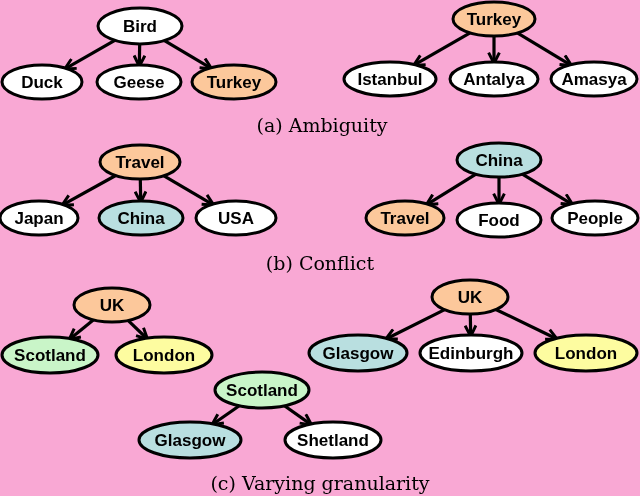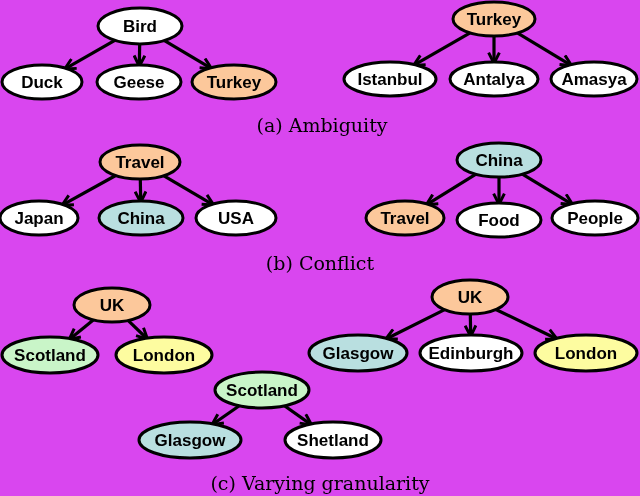--- a/index.html
+++ b/index.html
@@ -1,16 +1,16 @@
 <!DOCTYPE html>
 <html><head>
 <meta charset="utf-8">
 <style>
   html, body { margin:0; padding:0; background:#ffffff; }
-  #stage { position:relative; width:640px; height:496px; overflow:hidden; background:#d946ef; }
+  #stage { position:relative; width:640px; height:496px; overflow:hidden; background:#f9a8d4; }
   svg { position:absolute; left:0; top:0; }
   .node-label { font-family:"Liberation Sans", sans-serif; font-weight:bold; font-size:17px; fill:#000; }
   .caption { font-family:"DejaVu Serif", "Liberation Serif", serif; font-size:19px; fill:#000; }
 </style>
 </head>
 <body>
 
 <div id="stage">
   <svg id="diagram" width="640" height="496" viewBox="0 0 640 496">
     <defs>

